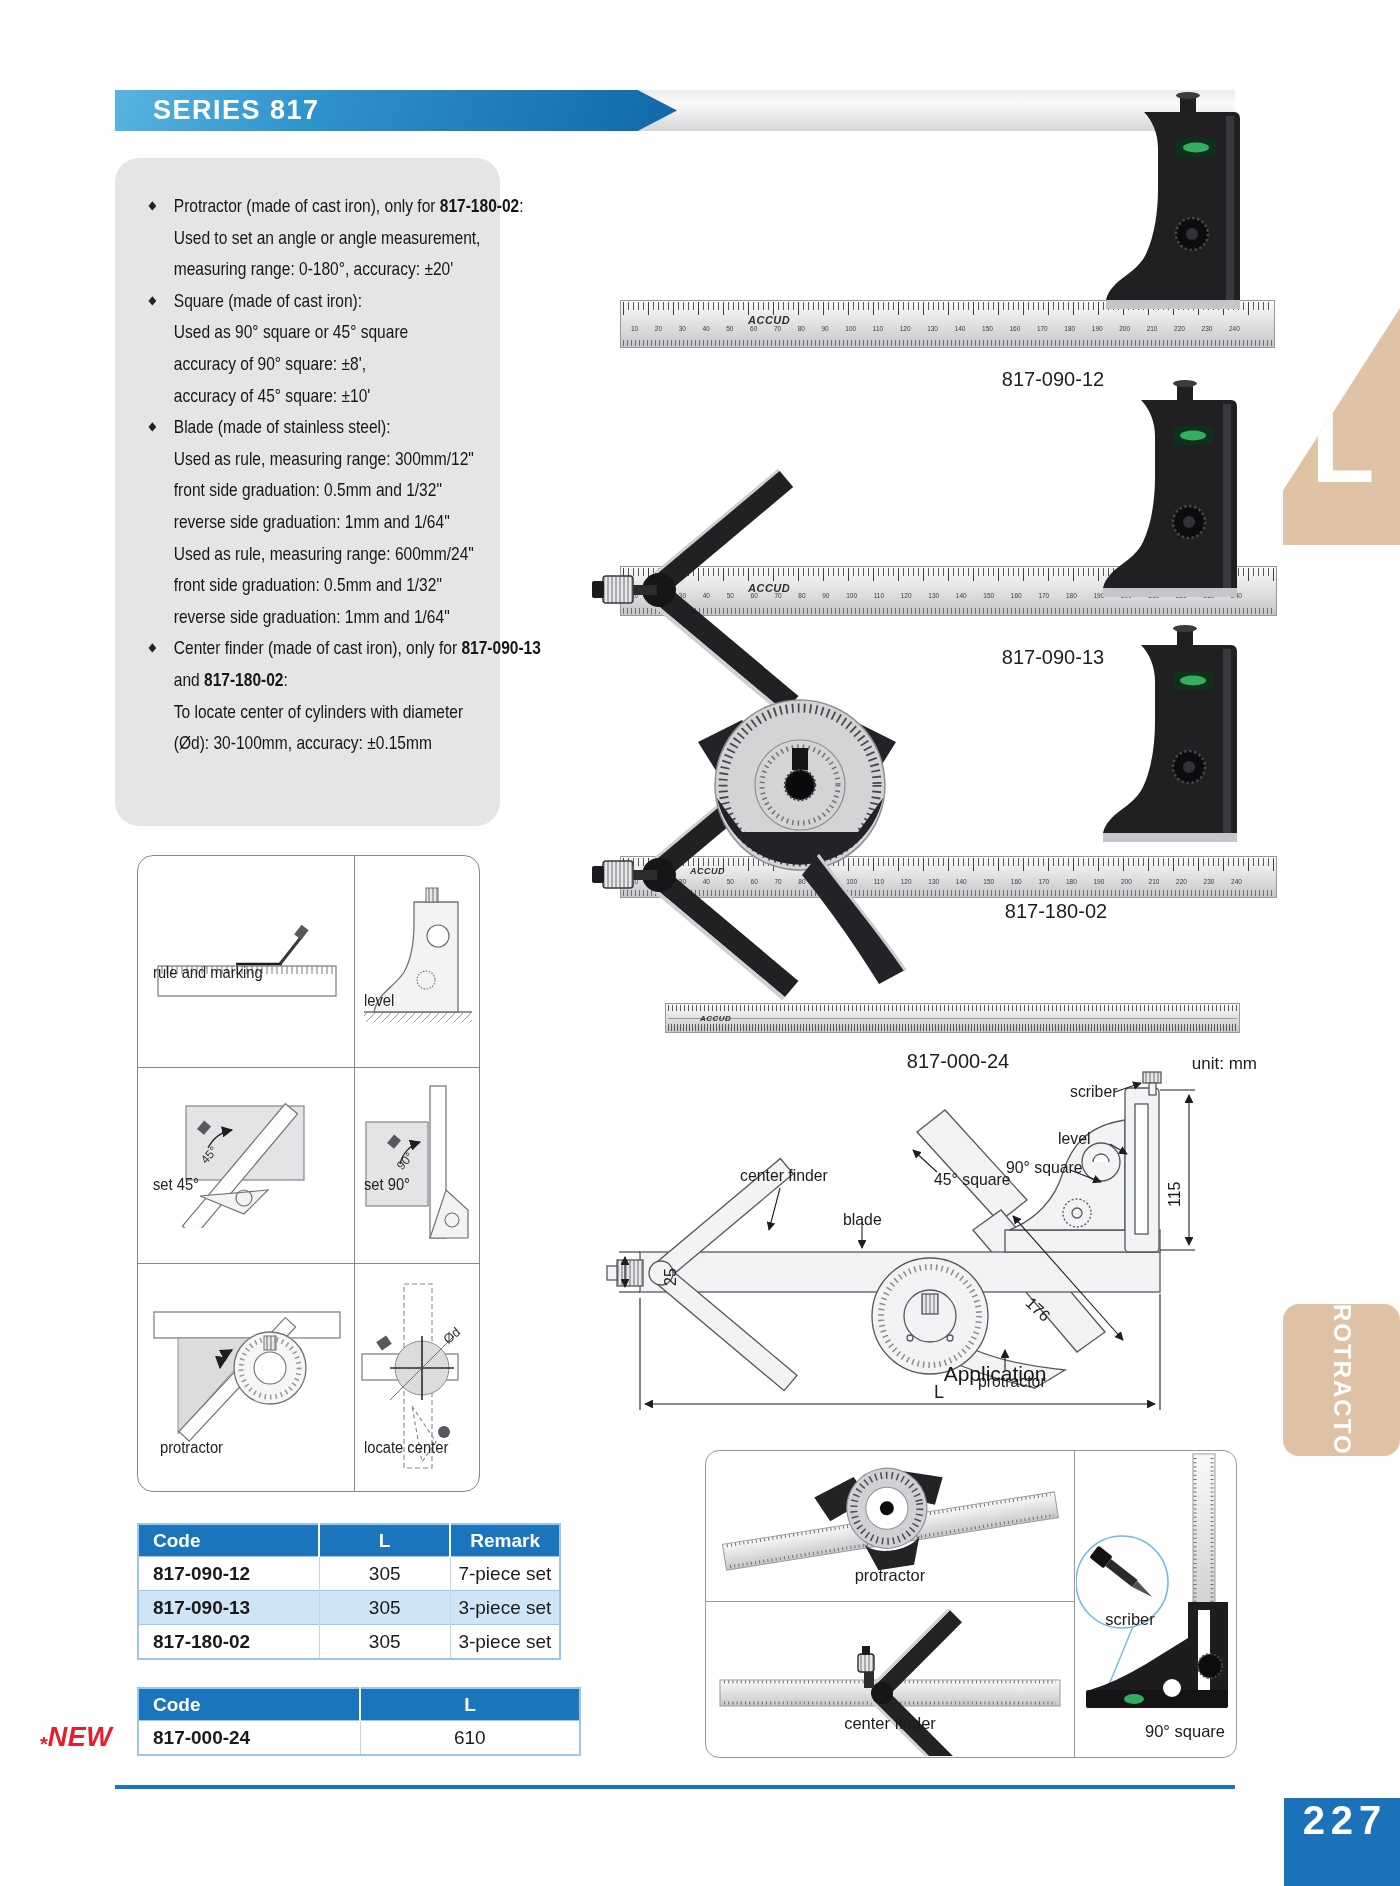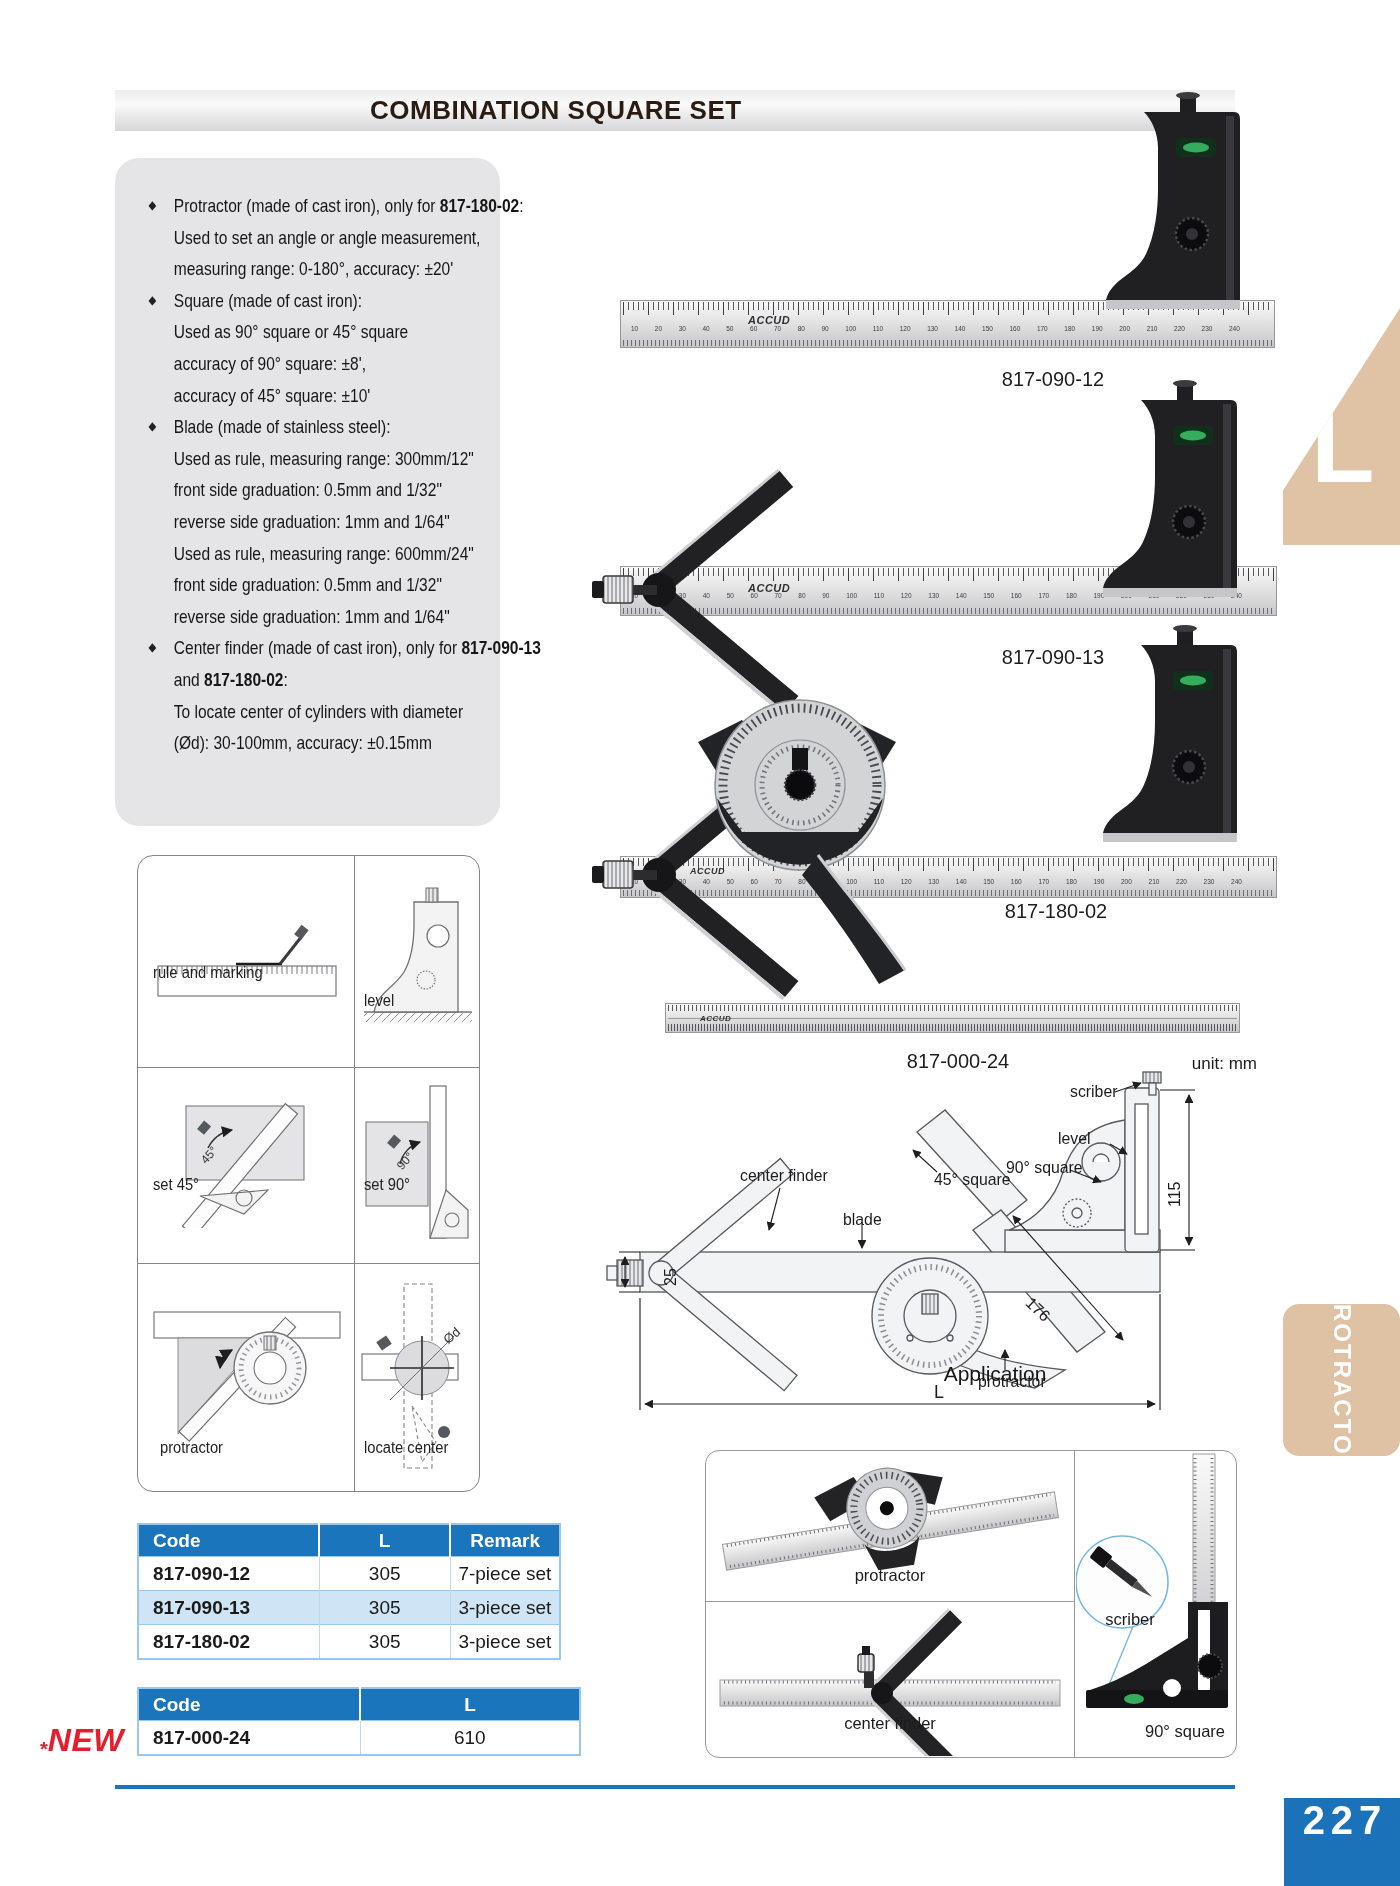--- a/index.html
+++ b/index.html
@@ -39,21 +39,21 @@
   table.spec th{background:#1b75bc;color:#fff;font-size:19px;font-weight:bold;text-align:left;
                 height:31px;padding:0 0 0 14px;border-left:2px solid #fff;}
   table.spec th:first-child{border-left:none;}
   table.spec th.c, table.spec td.c{text-align:center;padding:0;}
   table.spec td{font-size:19px;height:33px;padding:0 0 0 14px;border-top:1.6px solid #9cc7e8;
                 border-left:1.6px solid #bcd9ef;}
   table.spec td:first-child{border-left:none;font-weight:bold;}
   table.spec tr.alt{background:#cfe5f6;}
   .new-badge{left:40px;top:1722px;color:#e41e2d;white-space:nowrap;}
   .new-badge .star{font-size:20px;position:relative;top:5px;font-weight:bold;}
-  .new-badge .word{font-size:32px;font-weight:bold;font-style:italic;letter-spacing:.5px;}
+  .new-badge .word{font-size:27px;font-weight:bold;font-style:italic;letter-spacing:.5px;}
 
   
   .blade{position:absolute;background:linear-gradient(#fafafa,#dededf 55%,#c7c7ca);
          border:1px solid #97979b;box-sizing:border-box;}
   .tk-top{position:absolute;top:1px;left:2px;right:2px;height:8px;
           background:repeating-linear-gradient(90deg,#55585c 0 1px,transparent 1px 5px);}
   .tk-top5{position:absolute;top:1px;left:2px;right:2px;height:13px;
           background:repeating-linear-gradient(90deg,#3c3f43 0 1px,transparent 1px 25px);}
   .tk-bot{position:absolute;bottom:1px;left:2px;right:2px;height:6px;
           background:repeating-linear-gradient(90deg,#6a6d71 0 1px,transparent 1px 4px);}
@@ -119,21 +119,23 @@
     </marker>
     <linearGradient id="bladeg" x1="0" y1="0" x2="0" y2="1">
       <stop offset="0" stop-color="#fafafa"></stop>
           <stop offset=".55" stop-color="#dededf"></stop>
           <stop offset="1" stop-color="#c7c7ca"></stop>
     </linearGradient>
   </defs>
     </svg>
 
   <div class="abs hdr-bar"></div>
-  <div class="abs hdr-title">COMBINATION SQUARE SET</div>
+  <div class="abs hdr-arrow">
+    <span class="hdr-series">SERIES 817</span>
+  </div>
 
   <div class="abs info-box">
     <div class="feat-wrap">
         <div class="feat-line"><span class="bullet">◆</span><span>Protractor (made of cast iron), only for </span><span class="b">817-180-02</span><span>:</span></div>
         <div class="feat-line"><span>Used to set an angle or angle measurement,</span></div>
         <div class="feat-line"><span>measuring range: 0-180°, accuracy: ±20'</span></div>
         <div class="feat-line"><span class="bullet">◆</span><span>Square (made of cast iron):</span></div>
         <div class="feat-line"><span>Used as 90° square or 45° square</span></div>
         <div class="feat-line"><span>accuracy of 90° square: ±8',</span></div>
         <div class="feat-line"><span>accuracy of 45° square: ±10'</span></div>

